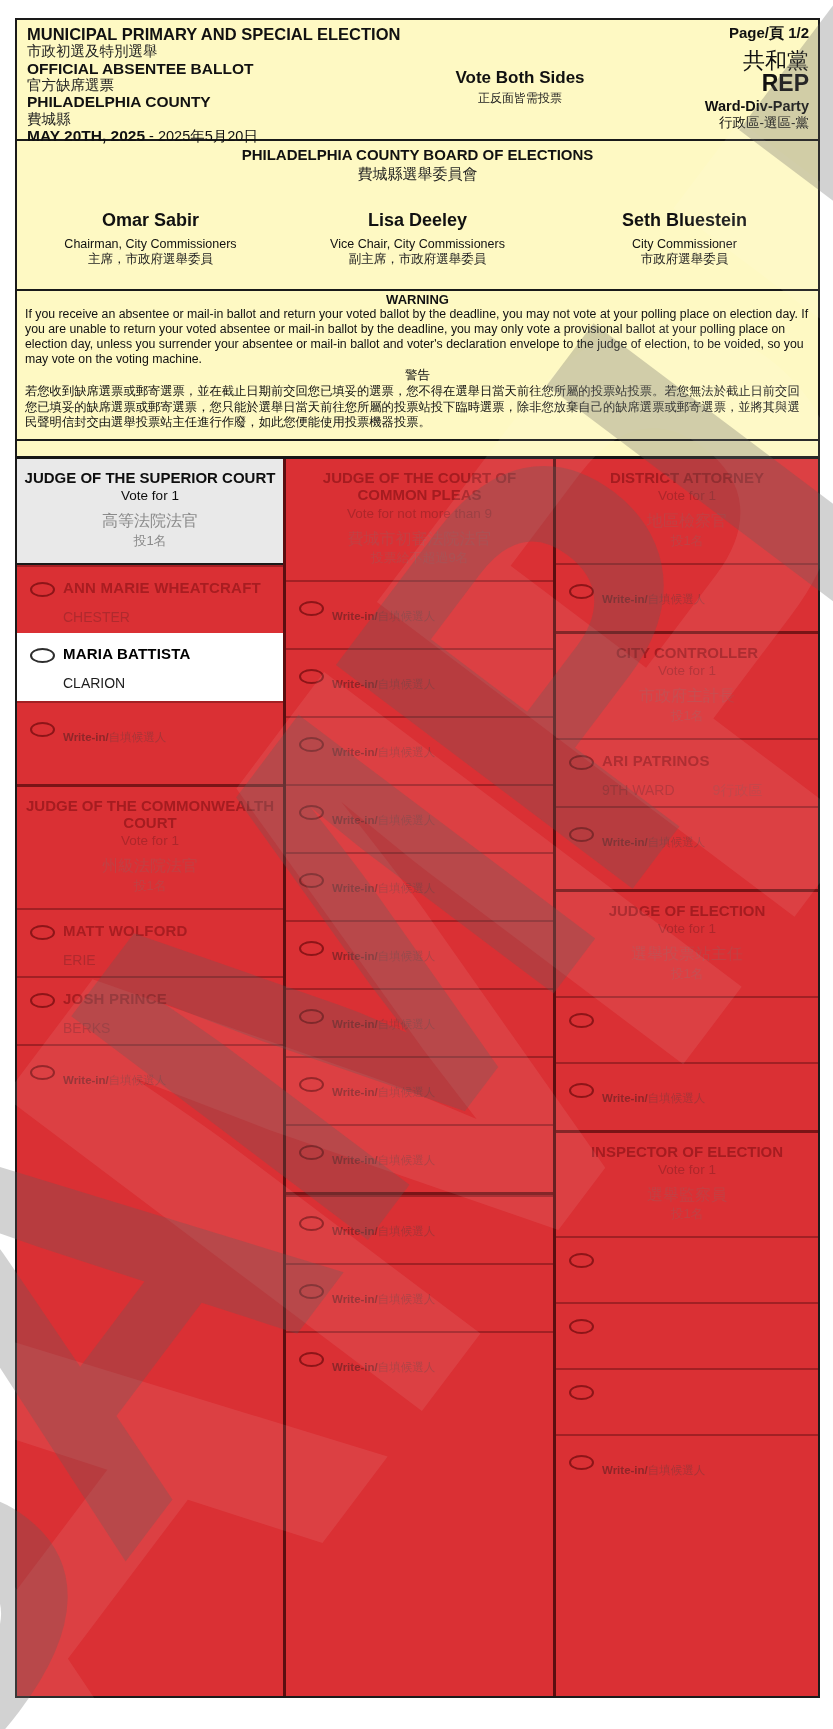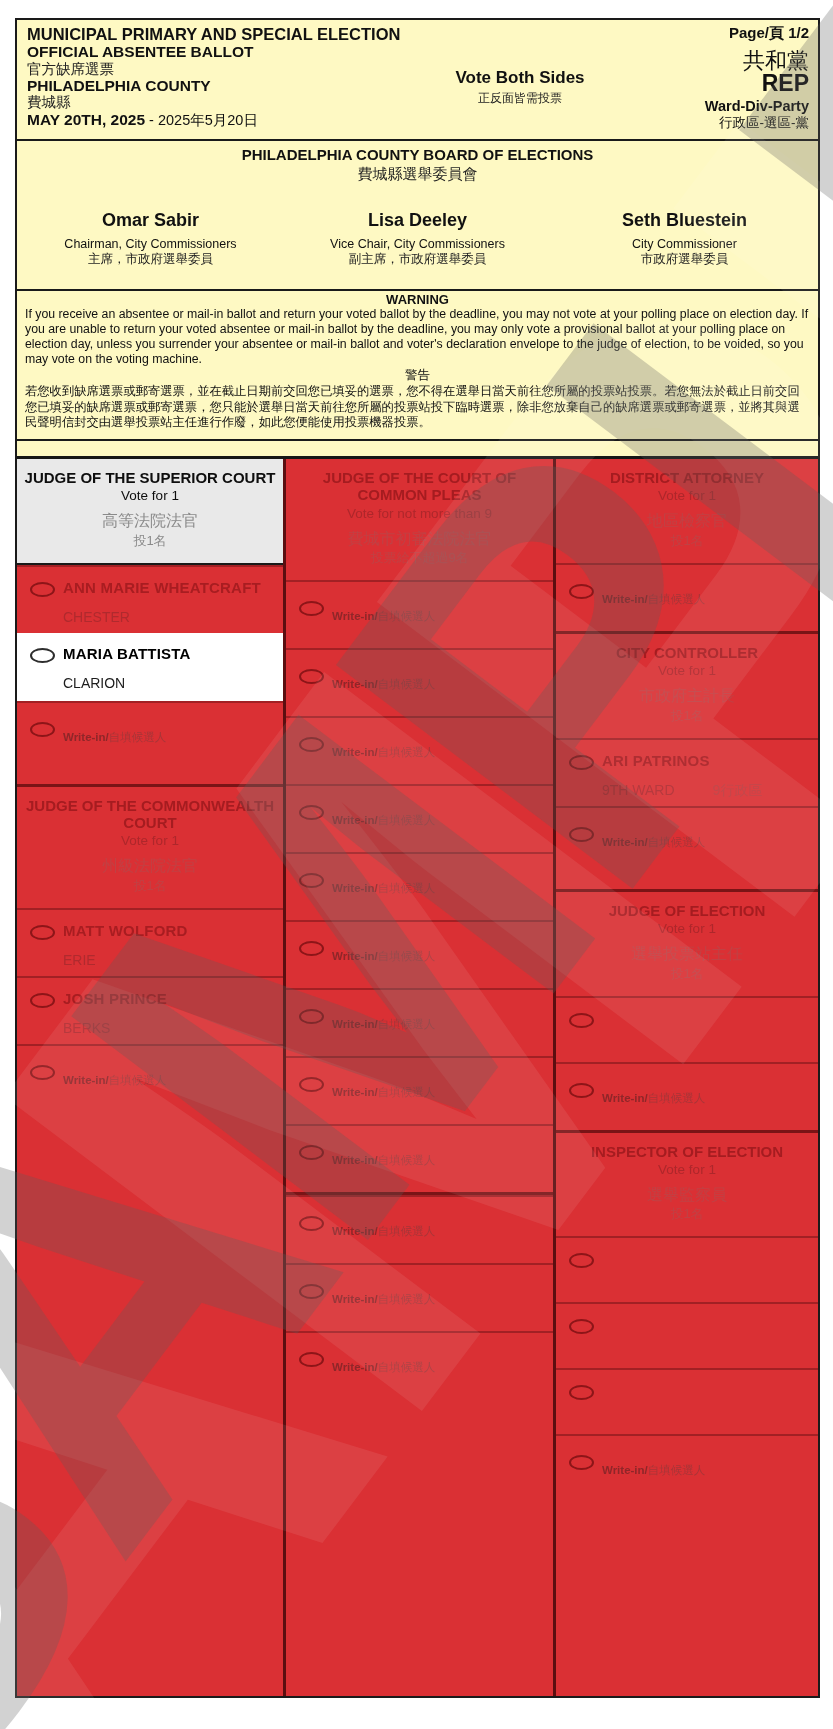--- a/index.html
+++ b/index.html
@@ -84,20 +84,21 @@
   .wm2 span{font-size:760px;letter-spacing:-14px;color:rgba(255,255,255,0.08);transform:rotate(-53deg) translate(30px,70px);}
 </style>
 </head>
 <body>
 
 <div class="ballot">
 
   <div class="hdr">
     <div>
       <div class="hl1">MUNICIPAL PRIMARY AND SPECIAL ELECTION</div>
+      <div class="hl2">市政初選及特別選舉</div>
       <div class="hl3">OFFICIAL ABSENTEE BALLOT</div>
       <div class="hl2">官方缺席選票</div>
       <div class="hl3">PHILADELPHIA COUNTY</div>
       <div class="hl2">費城縣</div>
       <div class="hdate"><b>MAY 20TH, 2025</b><span> - 2025年5月20日</span></div>
     </div>
     <div class="vbs">
       <div class="e">Vote Both Sides</div>
       <div class="c">正反面皆需投票</div>
     </div>

